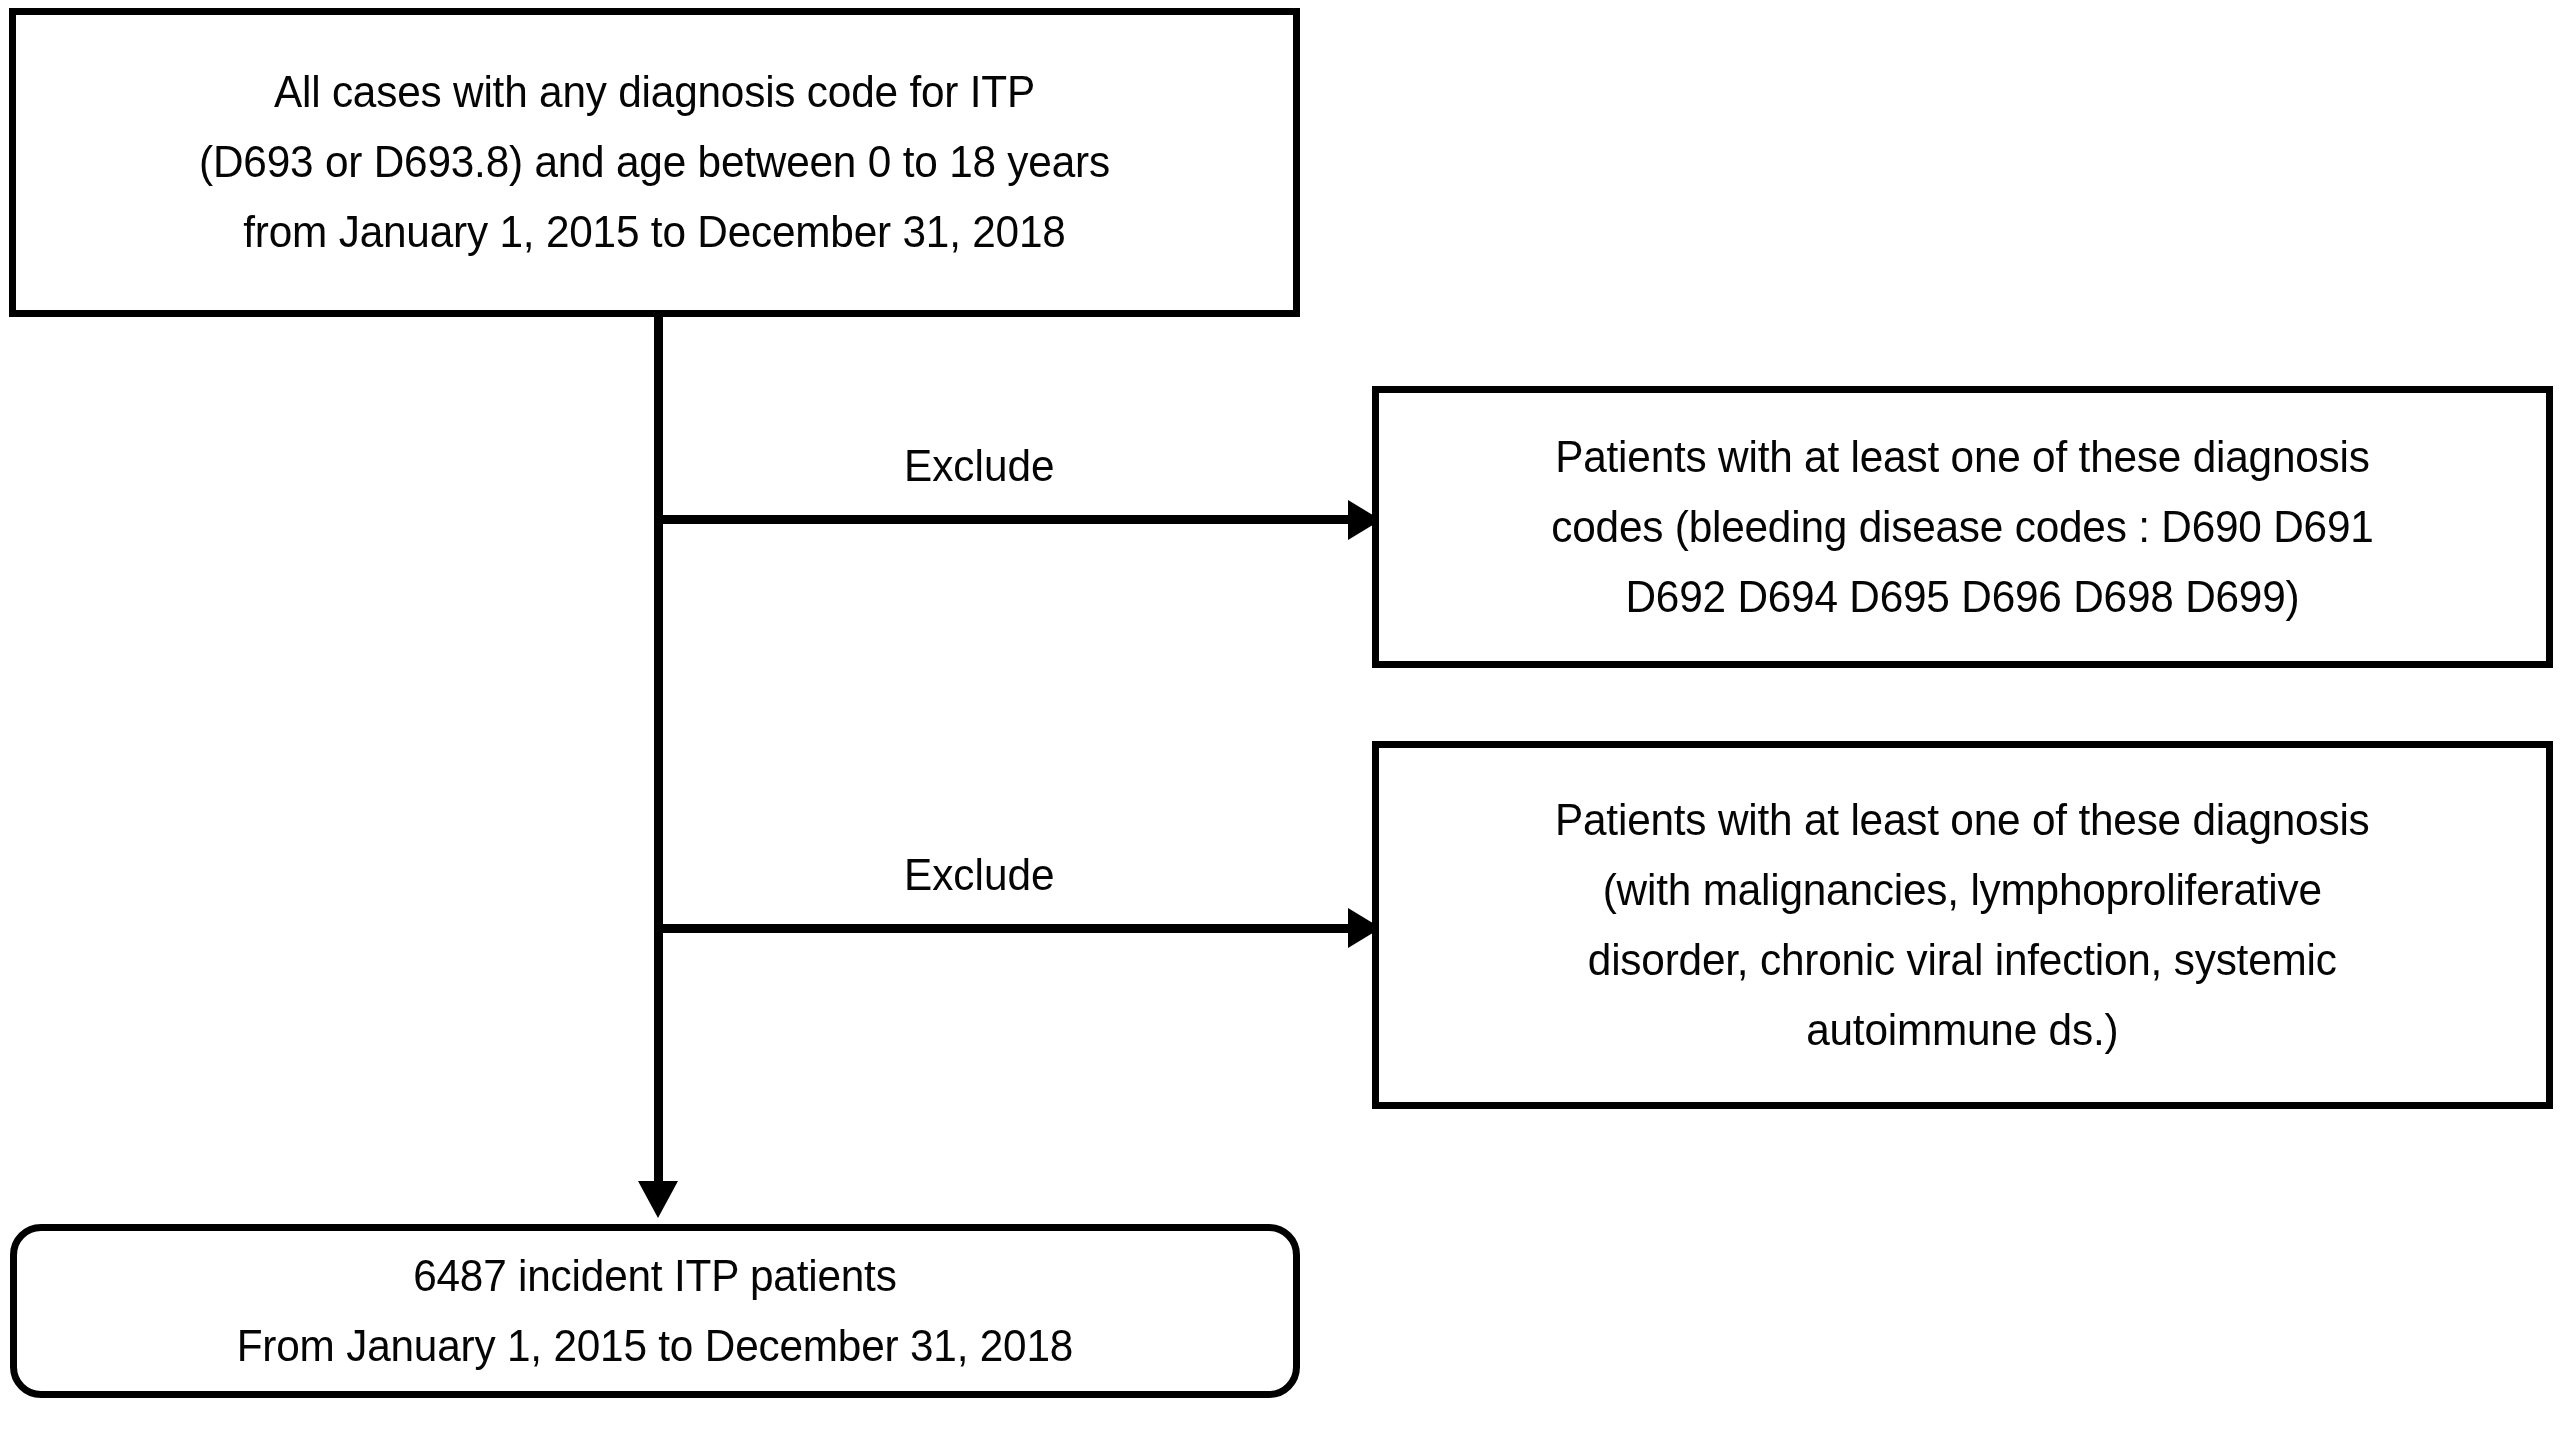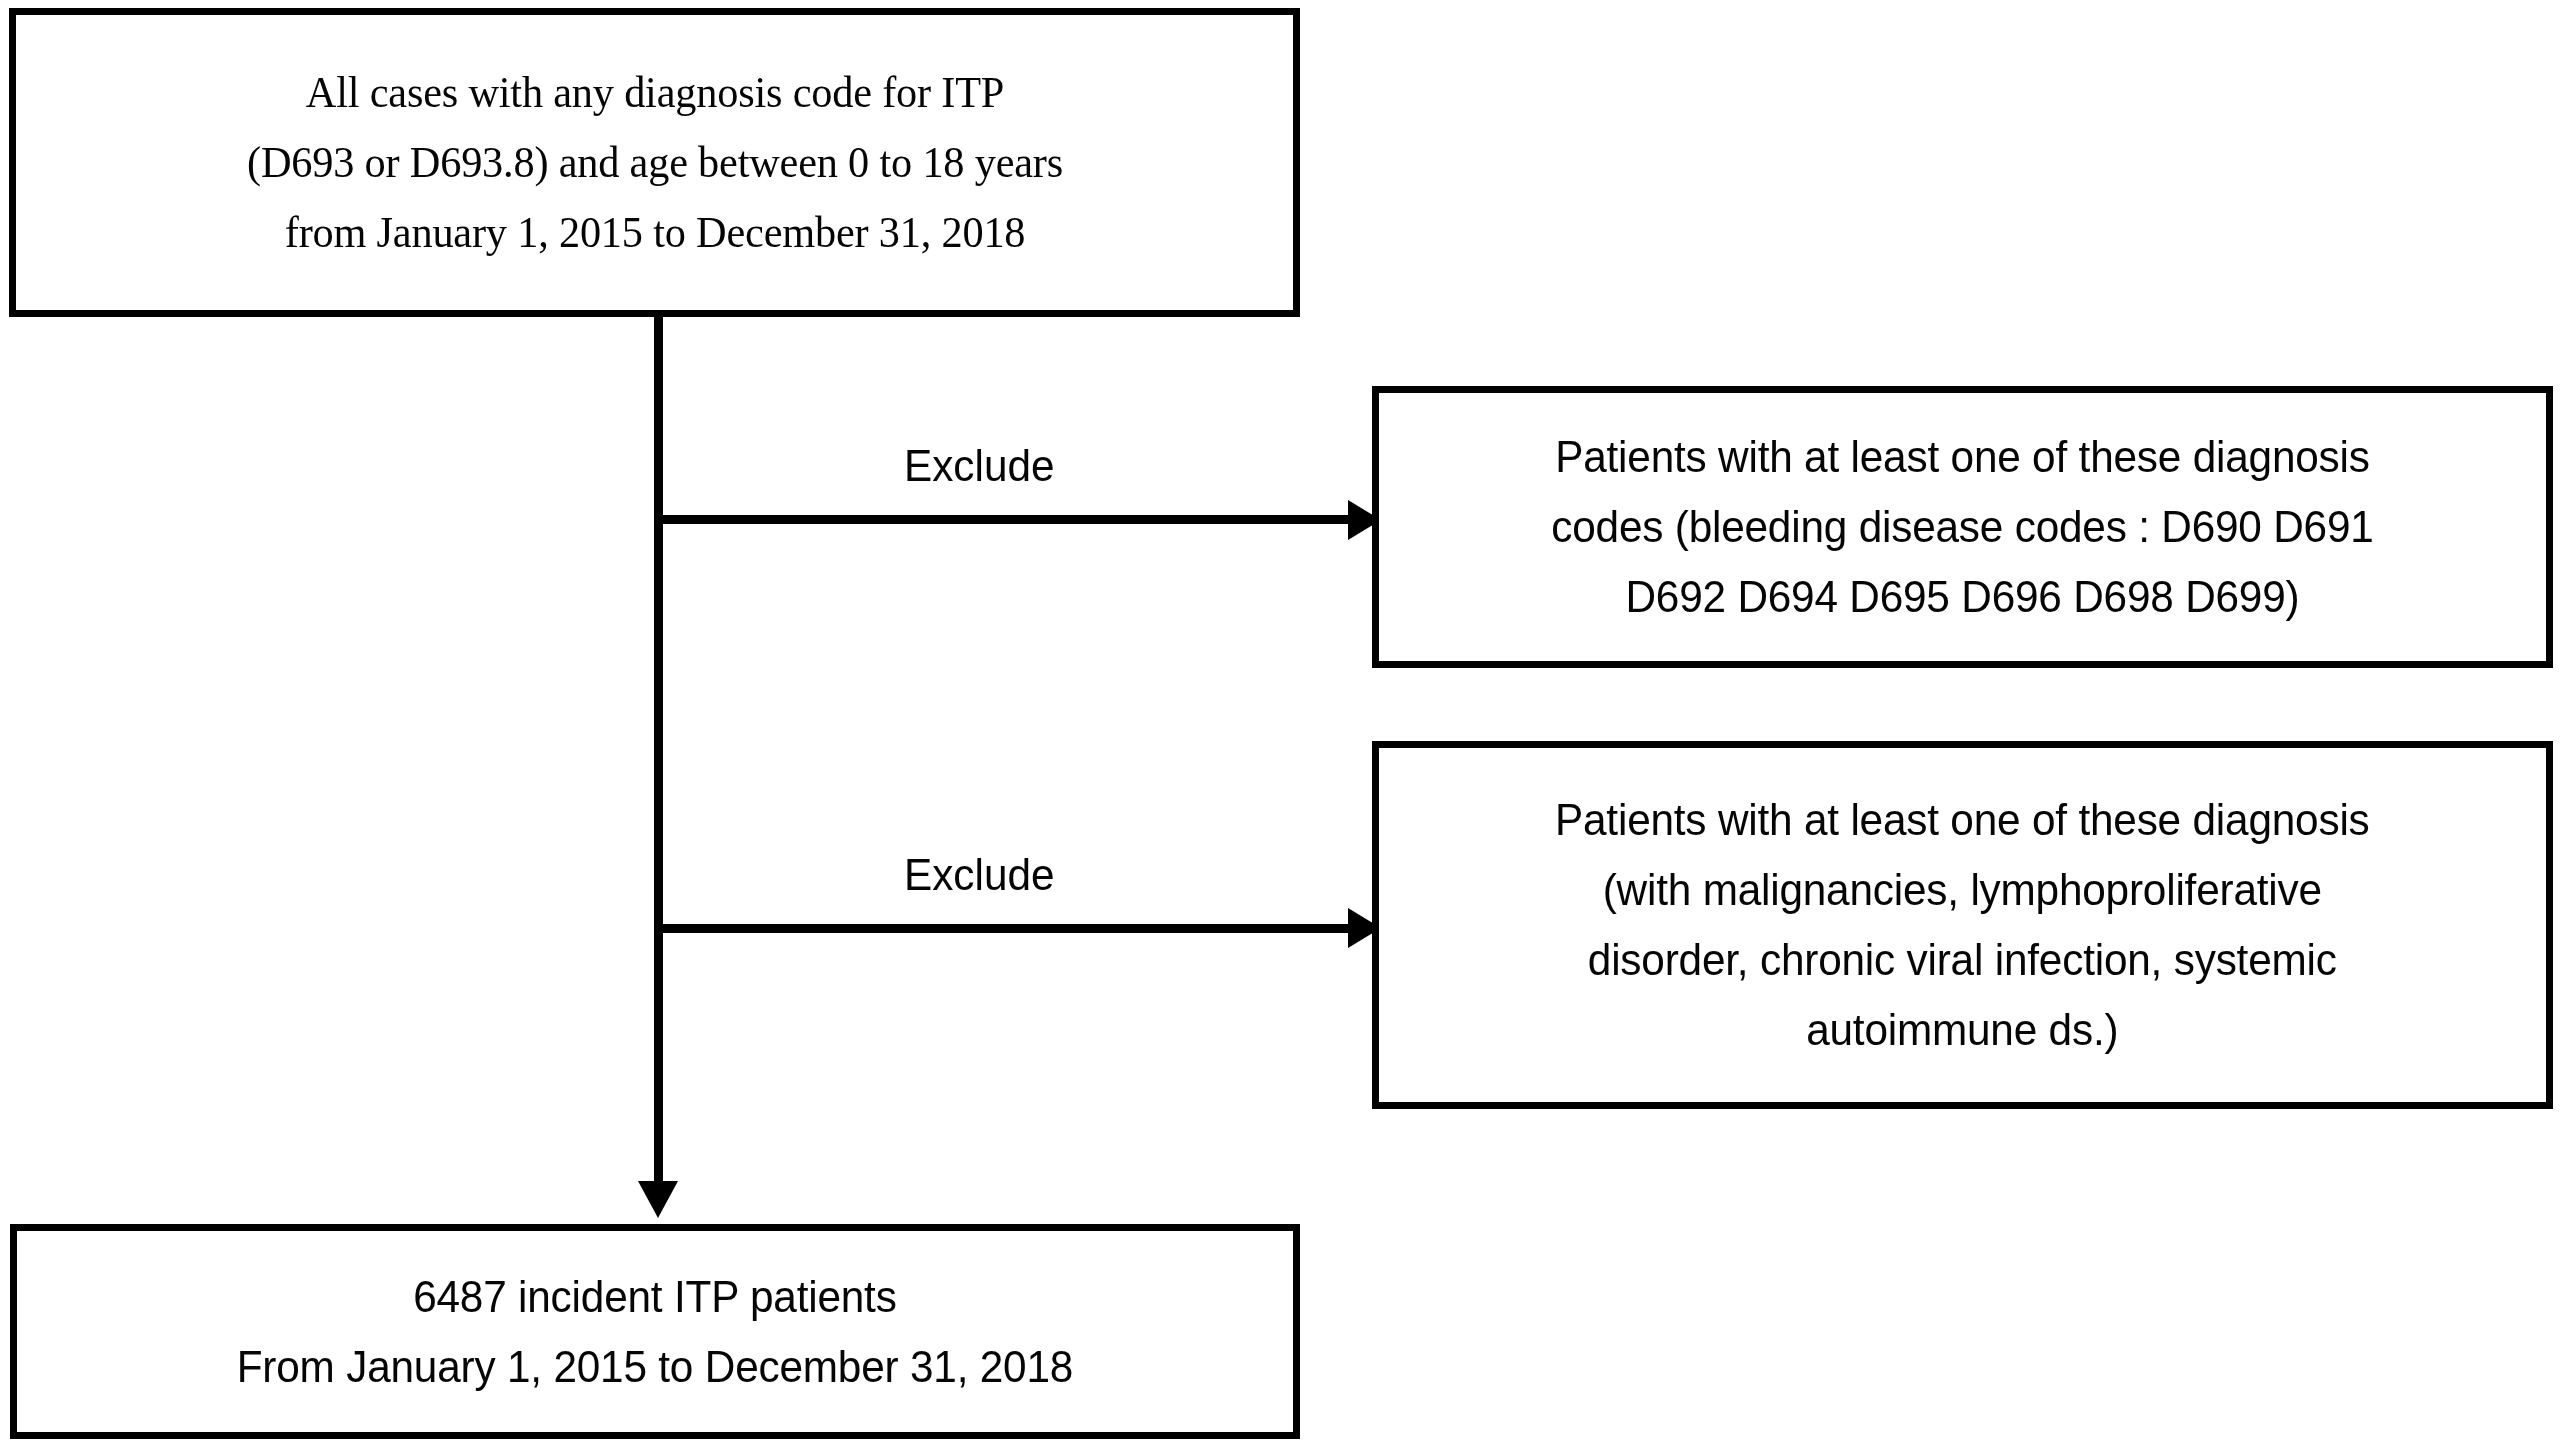--- a/index.html
+++ b/index.html
@@ -35,24 +35,24 @@
     font-size: 45px;
     line-height: 70px;
     color: #050505;
     letter-spacing: -0.2px;
     transform: scaleX(0.94);
     transform-origin: center center;
     white-space: pre-line;
     padding: 0 11px;
   }
 
-  #box-cohort      { left: 9.3px;   top: 7.8px;   width: 1291px; height: 309px; font-family: Liberation Serif, serif; }
+  #box-cohort      { left: 9.3px;   top: 7.8px;   width: 1291px; height: 309px; }
   #box-exclude-1   { left: 1372px; top: 386px;  width: 1181px; height: 282px; }
   #box-exclude-2   { left: 1372px; top: 741px;  width: 1181px; height: 368px; }
-  #box-final       { left: 10px;   top: 1224px; width: 1290px; height: 215px; }
+  #box-final       { left: 10px;   top: 1224px; width: 1290px; height: 174px; border-radius: 31px; }
 
   
   .conn {
     position: absolute;
     background: #000000;
   }
 
   
   #trunk-vertical {
     left: 654px;

